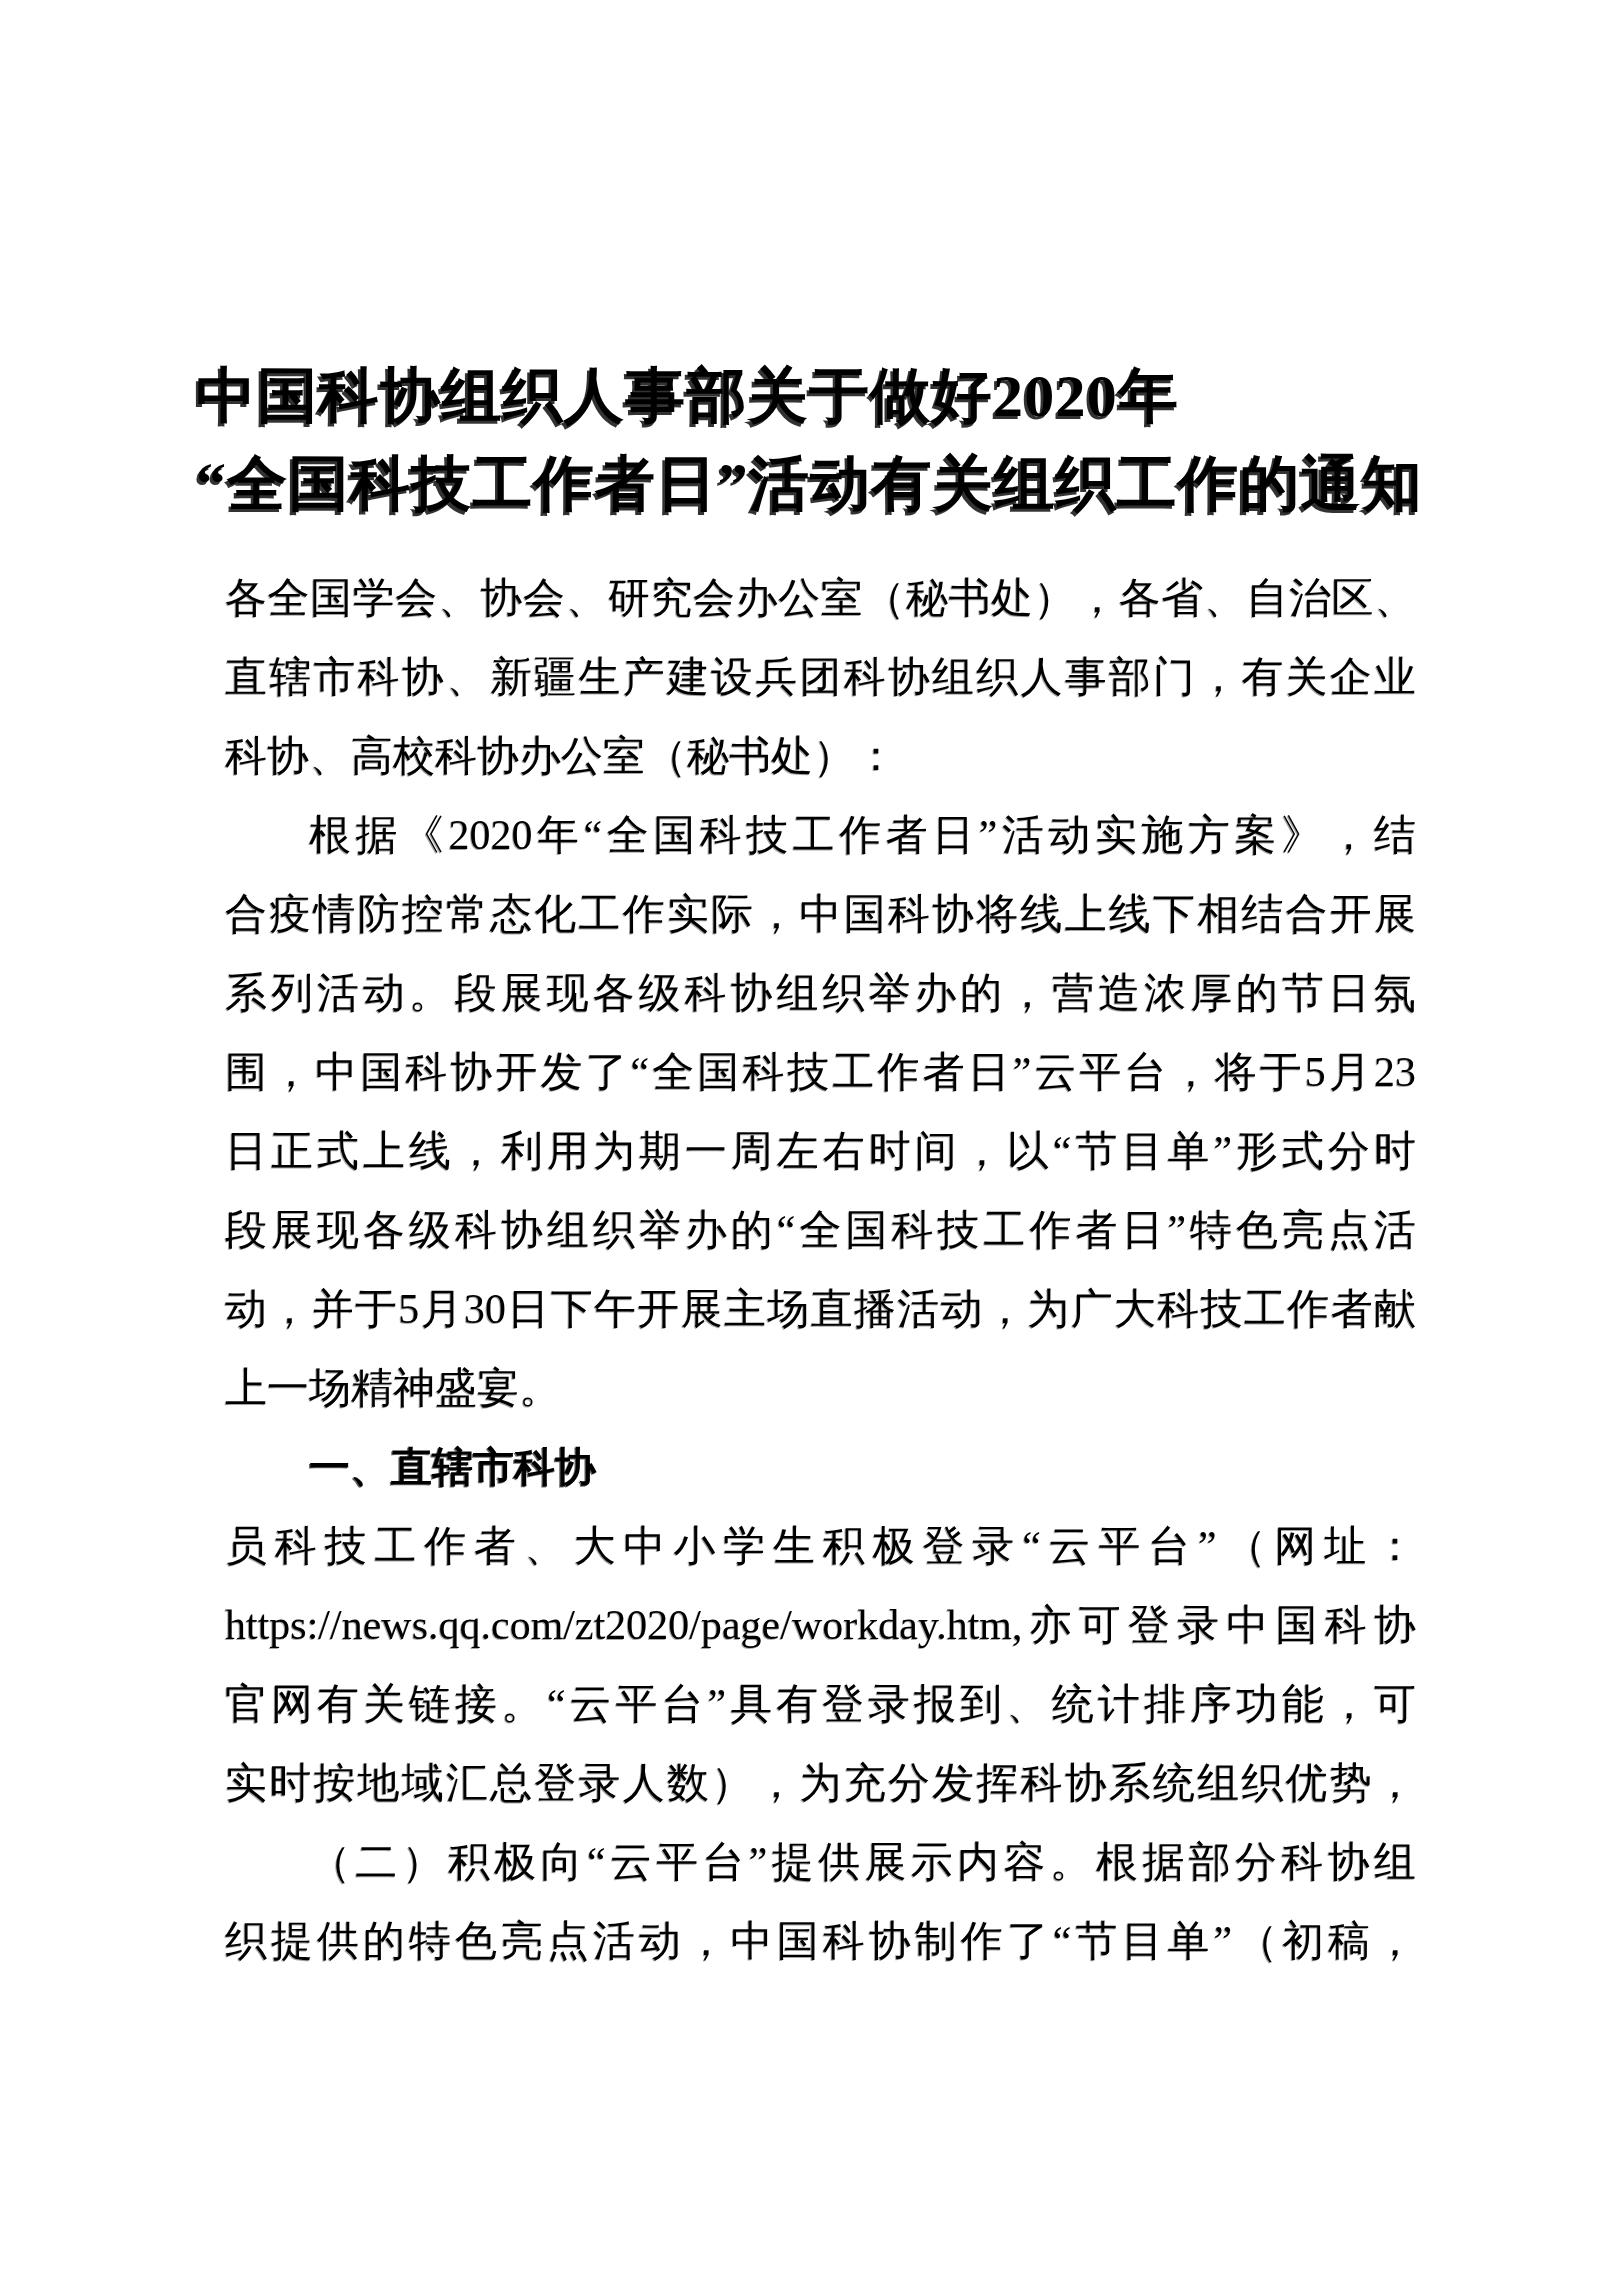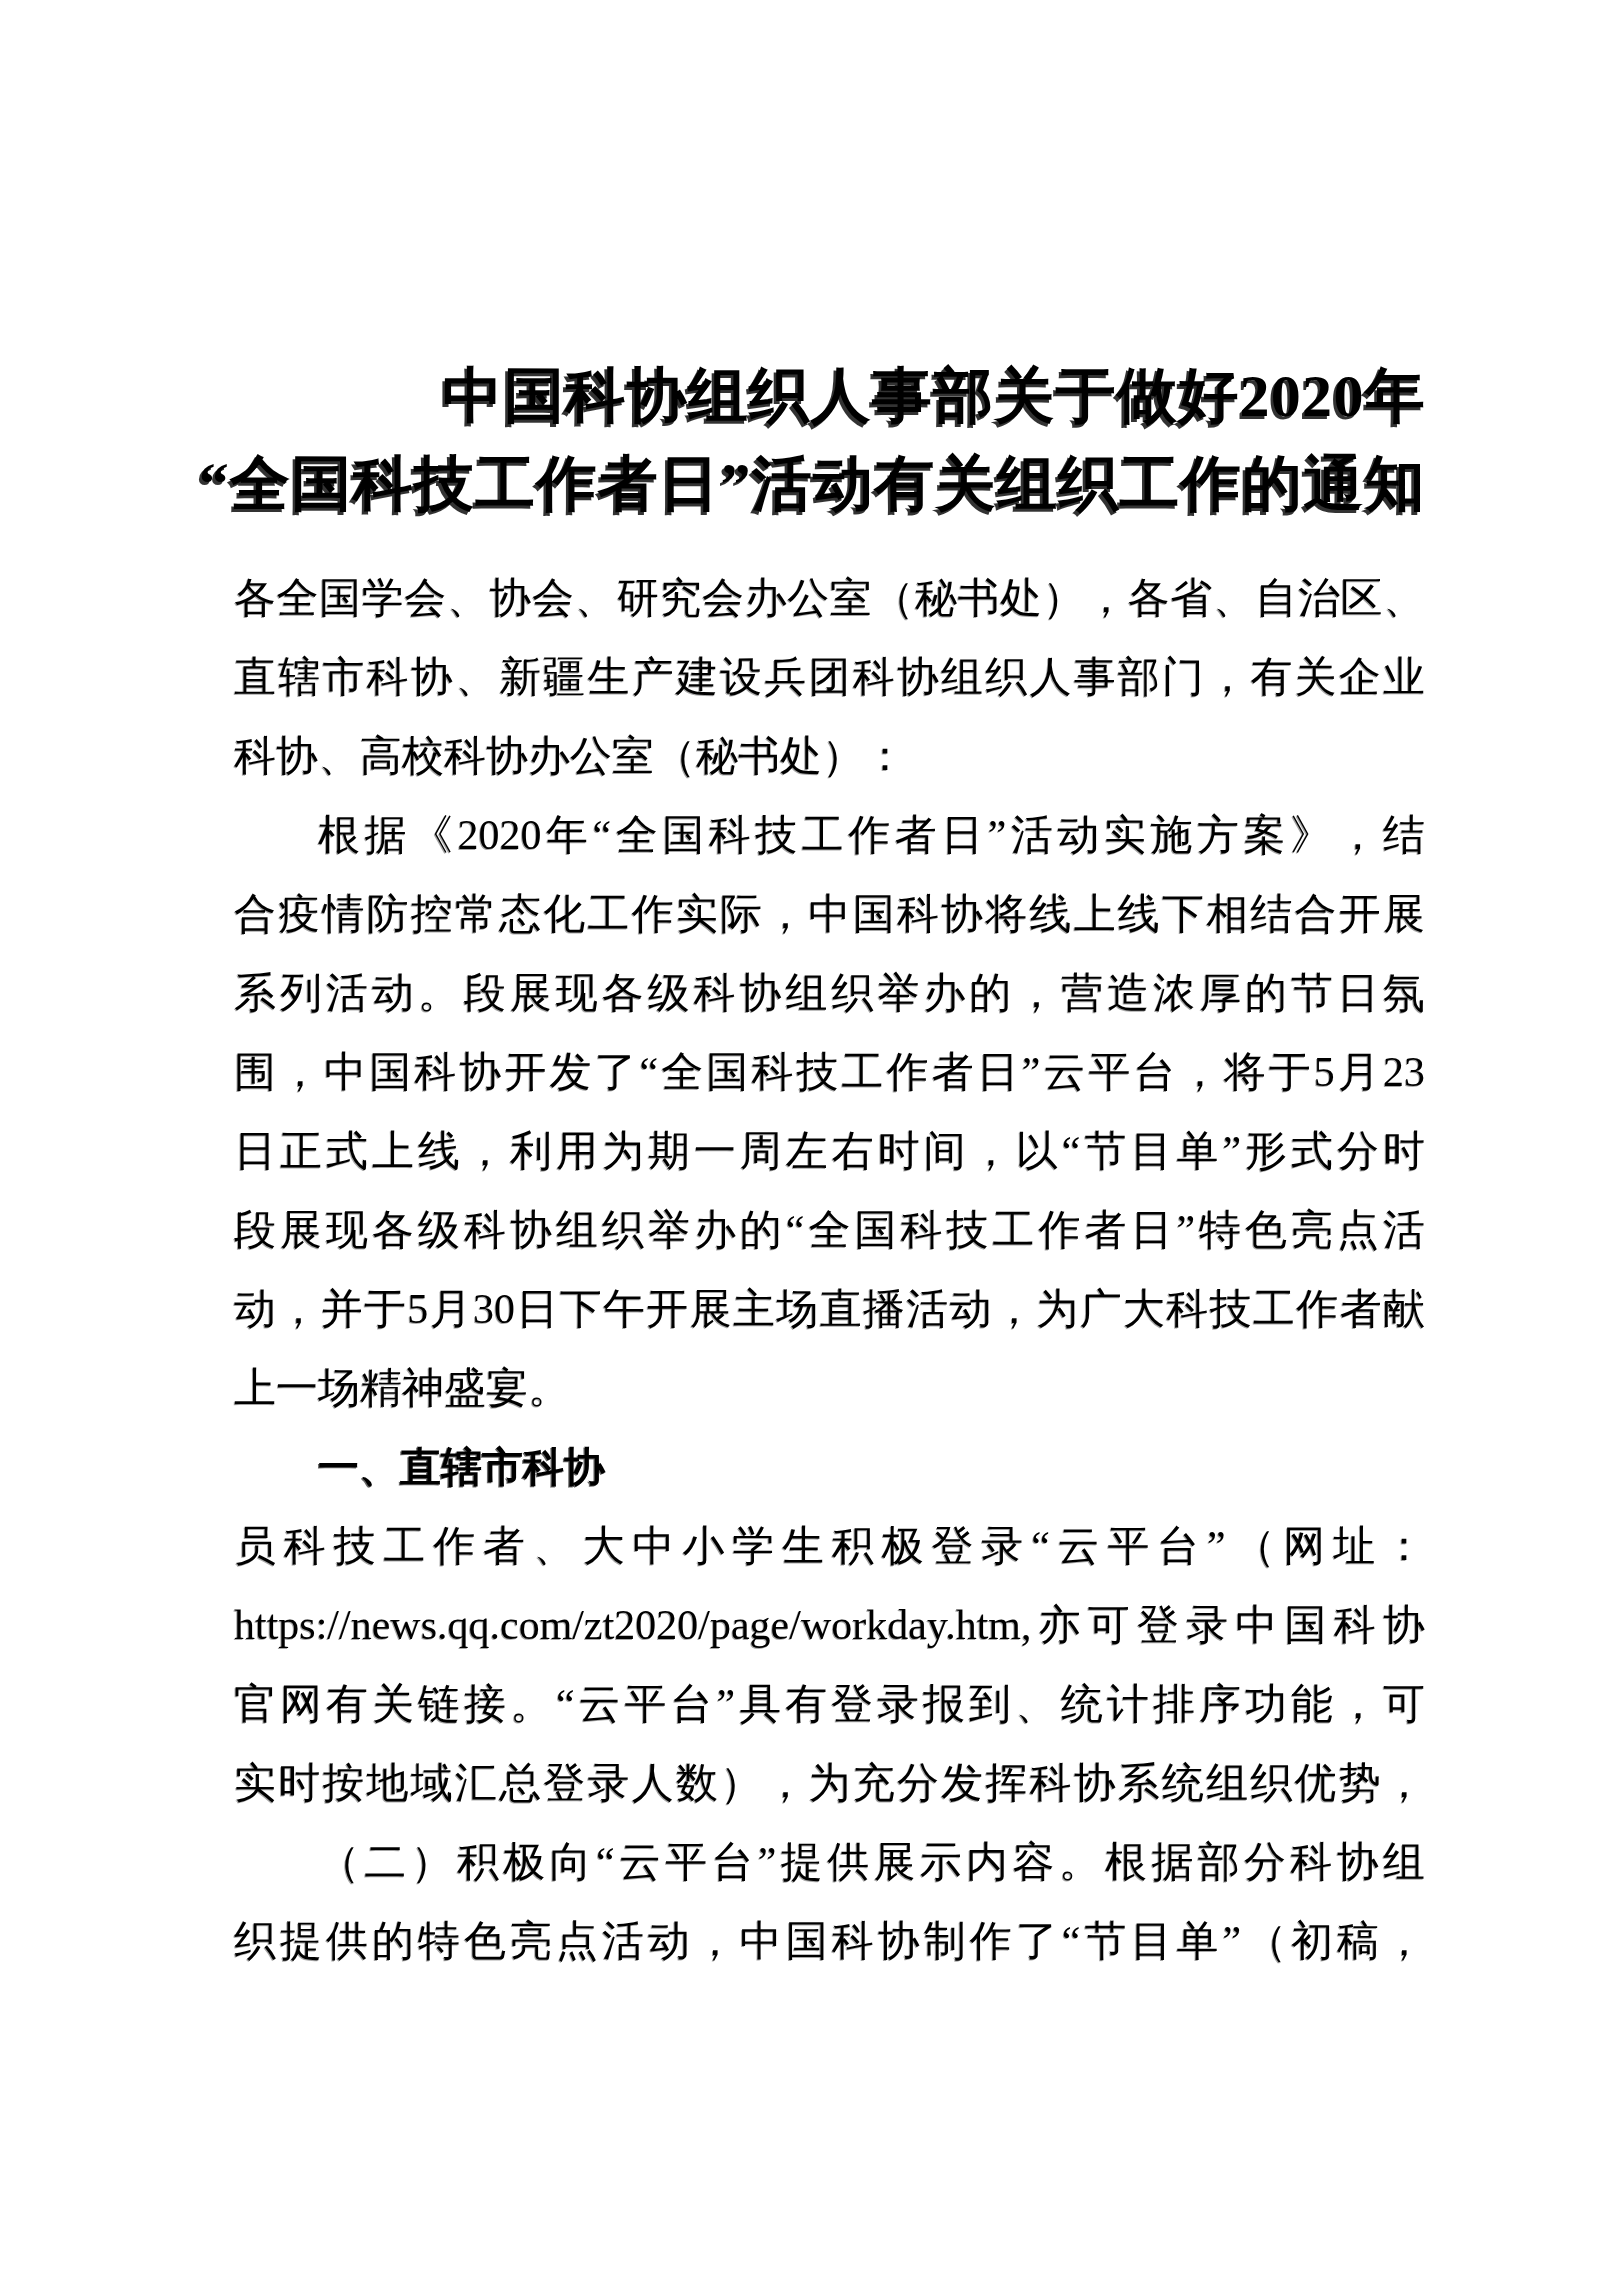--- a/index.html
+++ b/index.html
@@ -14,33 +14,33 @@
     color: #000000;
     font-family: "Liberation Serif", "DejaVu Serif", serif;
   }
 
   
   .doc-title {
     position: absolute;
     left: 196px;
     top: 352px;
     width: 1230px;
-    text-align: right;
+    text-align: left;
     font-weight: 700;
     font-size: 60px;
     line-height: 88px;
     letter-spacing: 1.3px;
     text-shadow: -2.6px 2.6px 0 rgba(0,0,0,0.8);
     white-space: nowrap;
   }
 
   
   .doc-body {
     position: absolute;
-    left: 234px;
+    left: 225px;
     top: 559px;
     width: 1191px;
     font-size: 42px;
     line-height: 79px;
     text-shadow: -1px 1px 0 rgba(0,0,0,0.35);
   }
 
   .line {
     height: 79px;
     white-space: nowrap;

